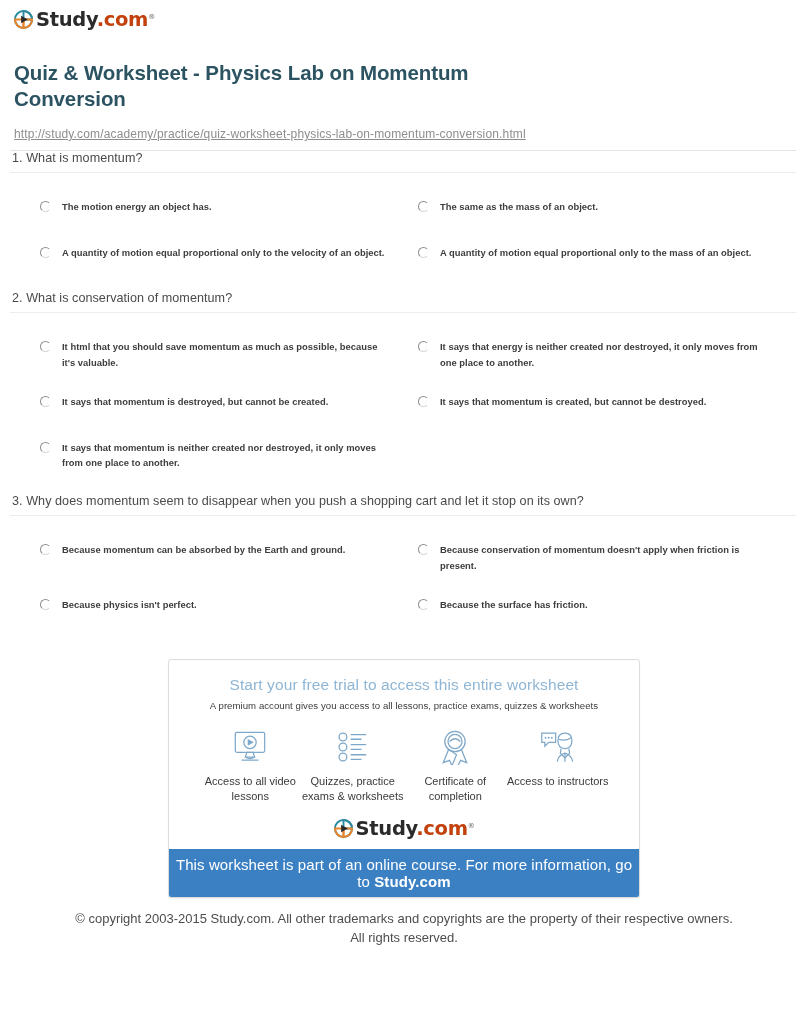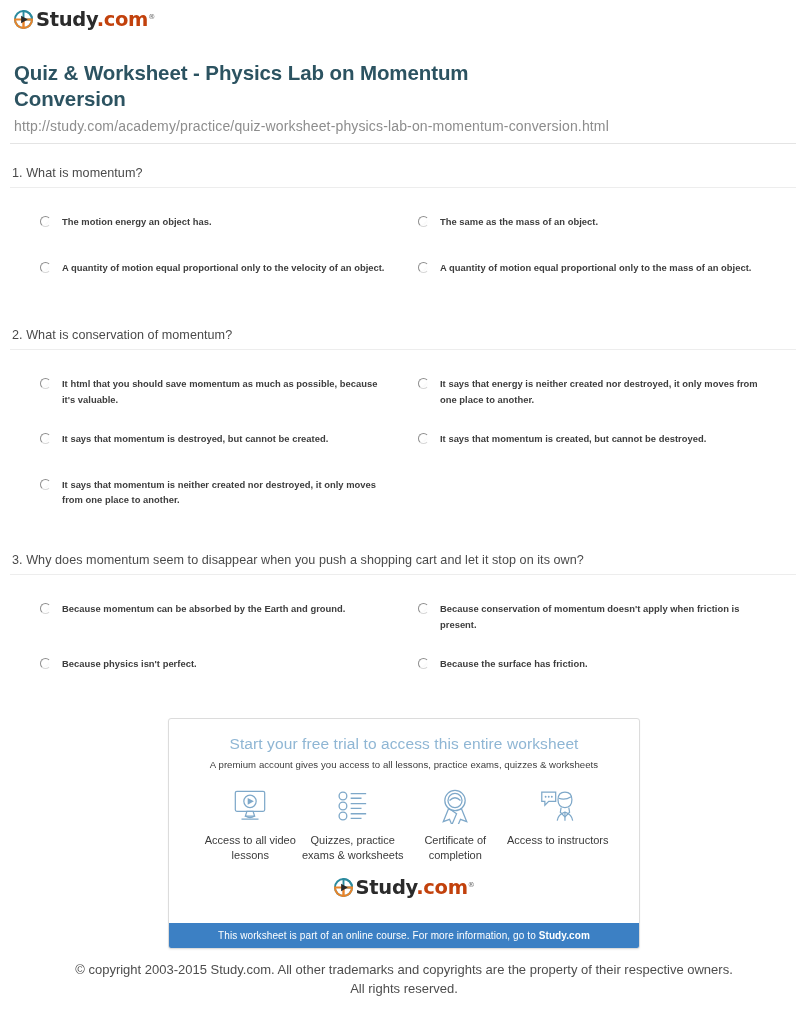--- a/index.html
+++ b/index.html
@@ -62,37 +62,37 @@
     font-family: "Liberation Sans", sans-serif;
     font-size: 20.5px;
     font-weight: bold;
     color: #2c5361;
     line-height: 1.28;
     margin: 0;
     max-width: 520px;
     letter-spacing: -0.1px;
   }
   .doc-url {
-    font-size: 14px;
+    font-size: 12px;
     color: #8d8d8d;
-    margin-top: 6px;
+    margin-top: 15px;
     letter-spacing: 0.15px;
     font-family: "Liberation Sans", sans-serif;
+    text-decoration: underline;
   }
   .header-rule {
     border-bottom: 1px solid #e4e4e4;
     margin: 9px 12px 0 10px;
   }
 
   
   .questions {
     padding: 0 12px 0 10px;
   }
   .question-block {
-    margin-top: 22px;
   }
   .q-text {
     font-size: 12.6px;
     color: #4a4a4a;
     font-weight: 400;
     padding: 0 0 7px 2px;
     letter-spacing: 0.05px;
   }
   .q-rule {
     border-bottom: 1px solid #ededed;
@@ -141,21 +141,21 @@
   }
   .promo {
     width: 470px;
     border: 1px solid #dcdcdc;
     border-radius: 3px;
     background: #fff;
     box-shadow: 0 1px 2px rgba(0,0,0,0.06);
     overflow: hidden;
   }
   .promo-inner {
-    padding: 16px 18px 19px 18px;
+    padding: 16px 18px 4px 18px;
     text-align: center;
   }
   .promo-head {
     font-size: 15.5px;
     color: #8fb6d4;
     font-weight: 400;
     letter-spacing: 0.1px;
   }
   .promo-sub {
     font-size: 9.6px;
@@ -187,21 +187,21 @@
   .promo-logo {
     display: flex;
     justify-content: center;
     margin-top: 14px;
     margin-bottom: 6px;
   }
   .promo-bar {
     background: #3c80c4;
     color: #ffffff;
     text-align: center;
-    font-size: 10px;
+    font-size: 15px;
     padding: 7px 4px;
     letter-spacing: 0.1px;
   }
   .promo-bar b { font-weight: bold; }
 
   
   .footer {
     text-align: center;
     font-size: 13px;
     color: #4d4d4d;

